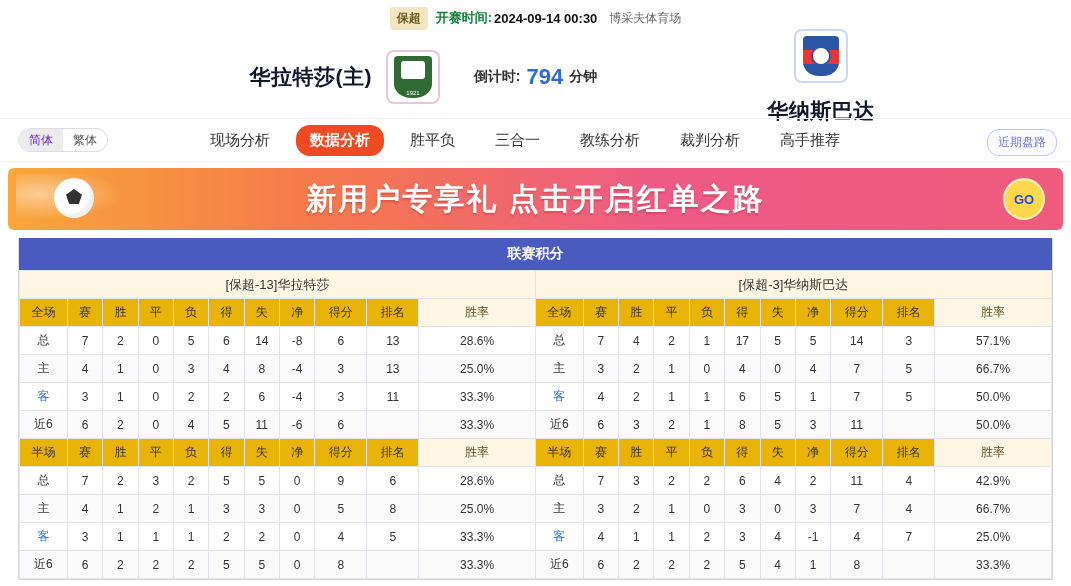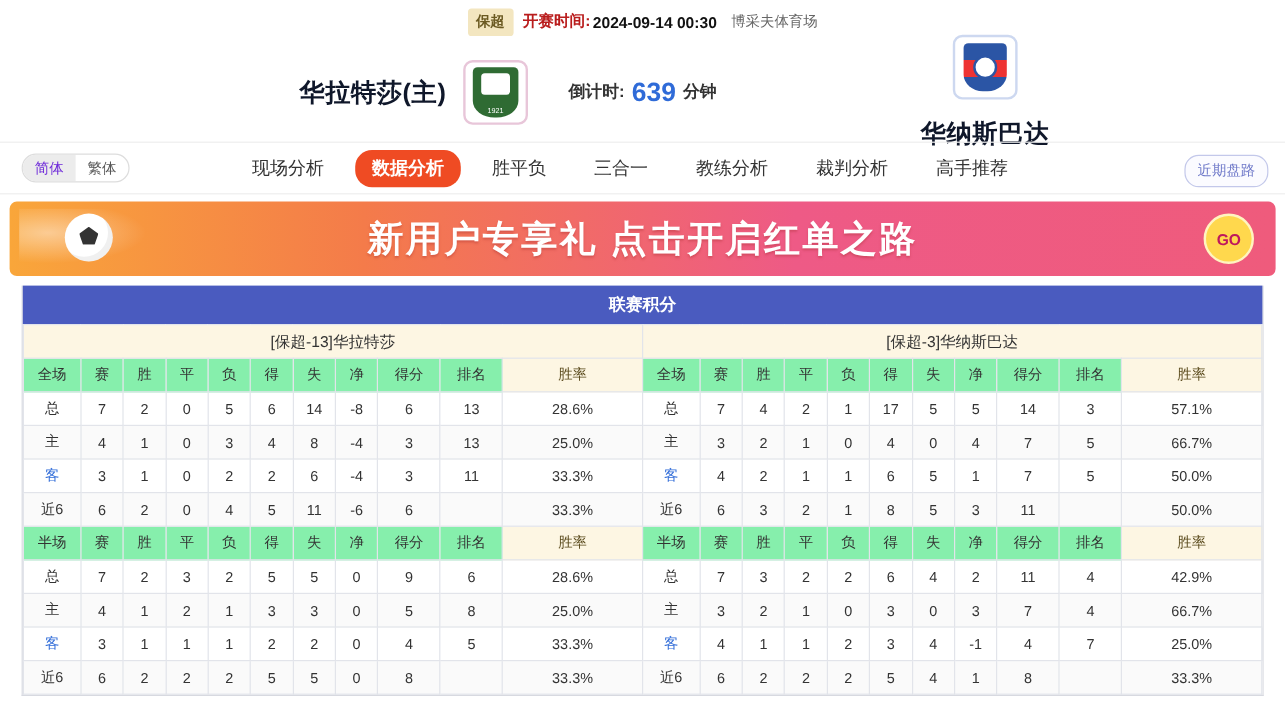--- a/index.html
+++ b/index.html
@@ -20,21 +20,21 @@
   }
   .tag-league {
     background: #f3e6c0;
     color: #6b5a22;
     font-size: 12px;
     padding: 3px 7px;
     border-radius: 3px;
     margin-right: 8px;
     font-weight: bold;
   }
-  .topbar .kick-label { color:#b91c1c; font-weight: bold; font-size: 13px;}
+  .topbar .kick-label { color:#15803d; font-weight: bold; font-size: 13px;}
   .topbar .kick-time { color:#111; font-weight: bold; font-size: 13px; margin-left:2px;}
   .topbar .venue { color:#666; font-size: 12px; margin-left: 12px; }
 
   
   .teams {
     height: 82px;
     display: flex; align-items: center;
     position: relative;
     padding: 0 60px;
   }
@@ -162,21 +162,21 @@
   .ball::before{
     content:""; position:absolute; left:12px; top:11px;
     width:16px;height:15px;background:#333;
     clip-path: polygon(50% 0,100% 38%,80% 100%,20% 100%,0 38%);
   }
   .go-btn {
     position:absolute; right: 18px; top: 10px;
     width: 42px; height: 42px; border-radius: 50%;
     background: #ffd84d;
     border: 2px solid #fff4c0;
-    color:#be185d; font-weight:bold; font-size:13px;
+    color:#1d4ed8; font-weight:bold; font-size:13px;
     display:flex; align-items:center; justify-content:center;
   }
   .swoosh{
     position:absolute; left: 8px; top:6px; width: 120px; height:50px;
     background: radial-gradient(ellipse at 20% 40%, rgba(255,255,255,.45), rgba(255,255,255,0) 60%);
   }
 
   
   .table-wrap { margin: 8px 18px 0 18px; border:1px solid #d7d9e0; border-top:none;}
   .section-title {
@@ -199,21 +199,21 @@
     font-weight: normal;
   }
   .team-head td {
     background: #fdf6e3;
     color: #5a4a1c;
     font-weight: bold;
     font-size: 13px;
     height: 30px;
   }
   .col-head td {
-    background: #86efac;
+    background: #eab308;
     font-weight: bold;
     color:#333;
     height: 28px;
   }
   .col-head td.rate { background: #fdf6e3; color:#5a4a1c;}
   tr.alt td { background: #fafafa; }
   td.label-home { color: #d02a2a; }
   td.sep { border-left: 2px solid #d7d9e0; }
 </style>
 </head>
@@ -233,21 +233,21 @@
       <span class="team-name">华拉特莎(主)</span>
       <span class="crest home">
         <span class="crest-inner-home">
           <span class="crest-year">1921</span>
         </span>
       </span>
     </div>
 
     <div class="countdown">
       <span class="cd-label">倒计时:</span>
-      <span class="cd-value">639</span>
+      <span class="cd-value">794</span>
       <span class="cd-unit">分钟</span>
     </div>
 
     <div class="team team-right">
       <span class="crest away">
         <span class="crest-inner-away"></span>
       </span>
       <span class="team-name">华纳斯巴达</span>
     </div>
   </div>

